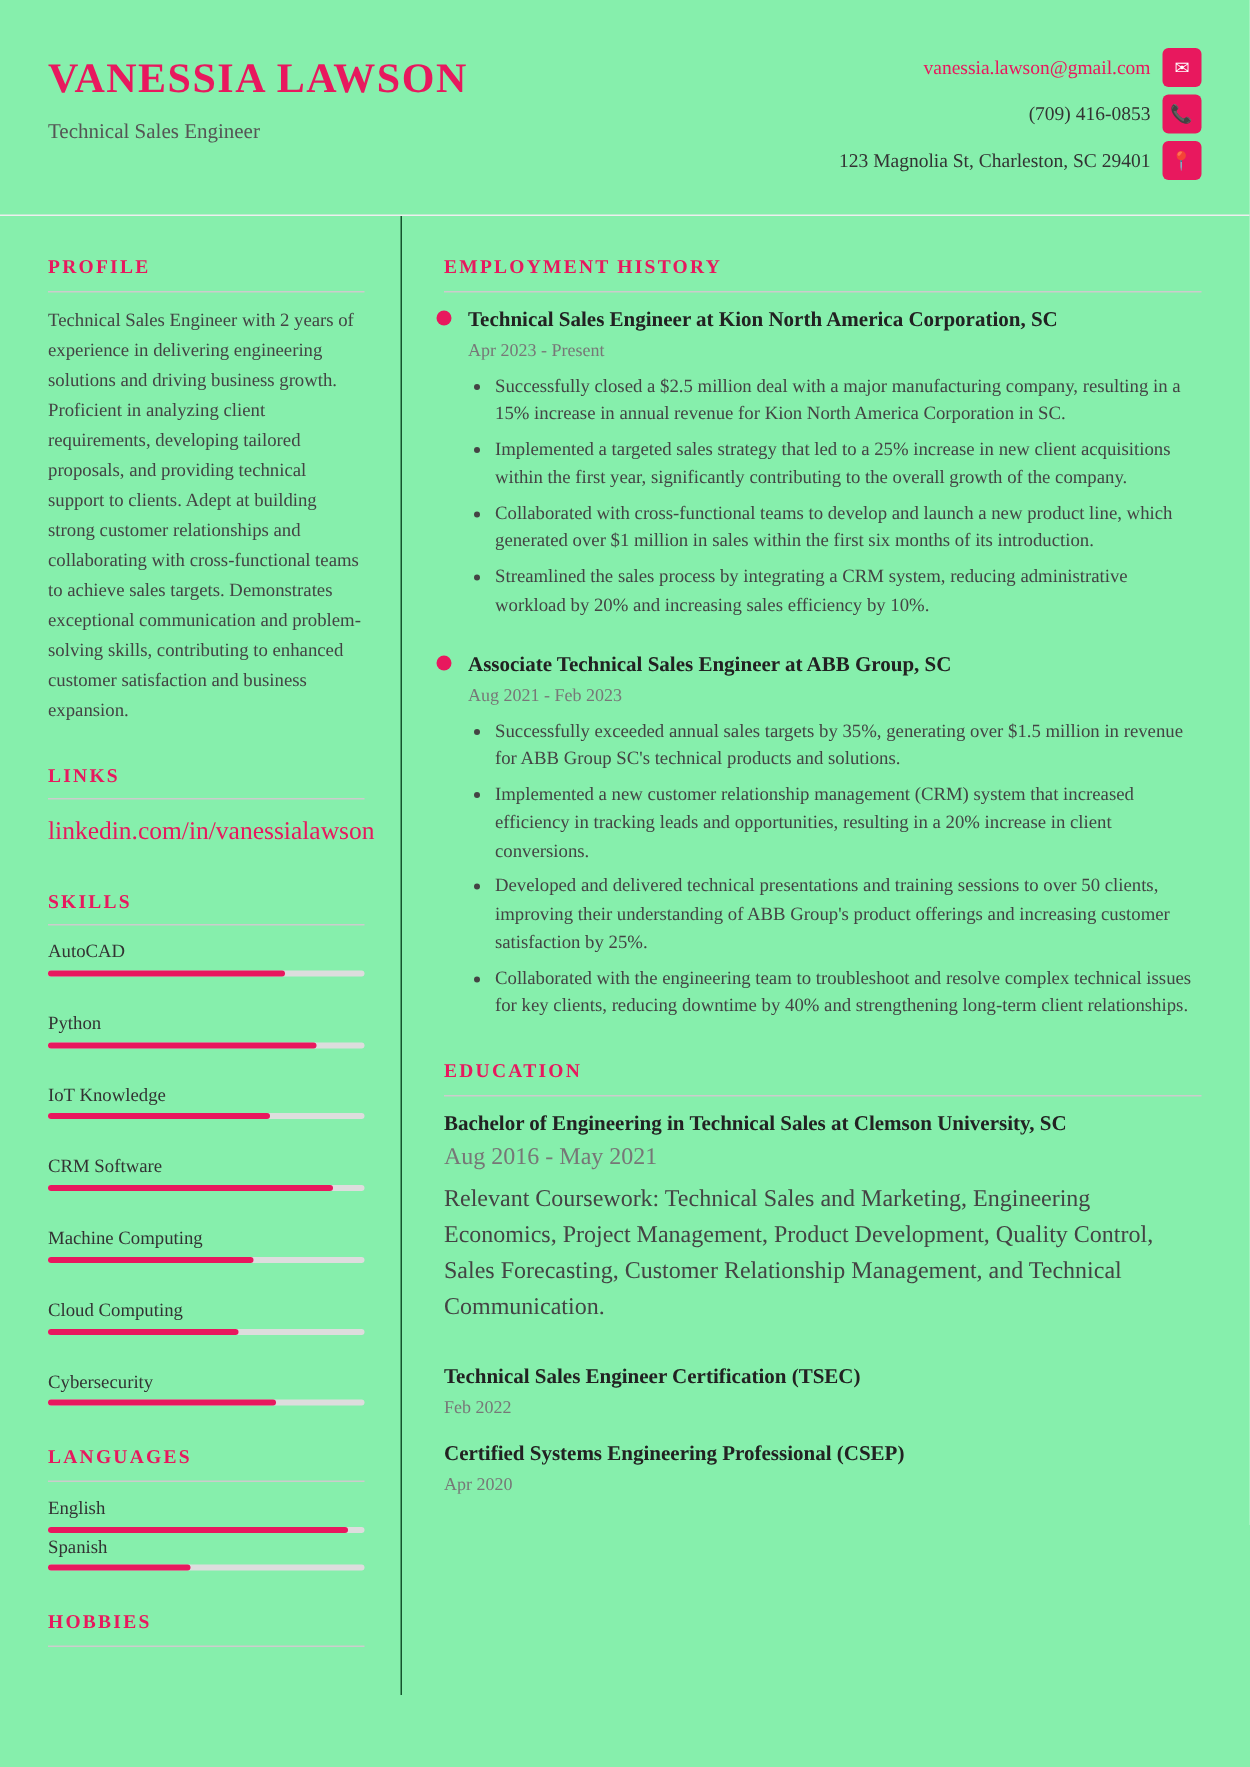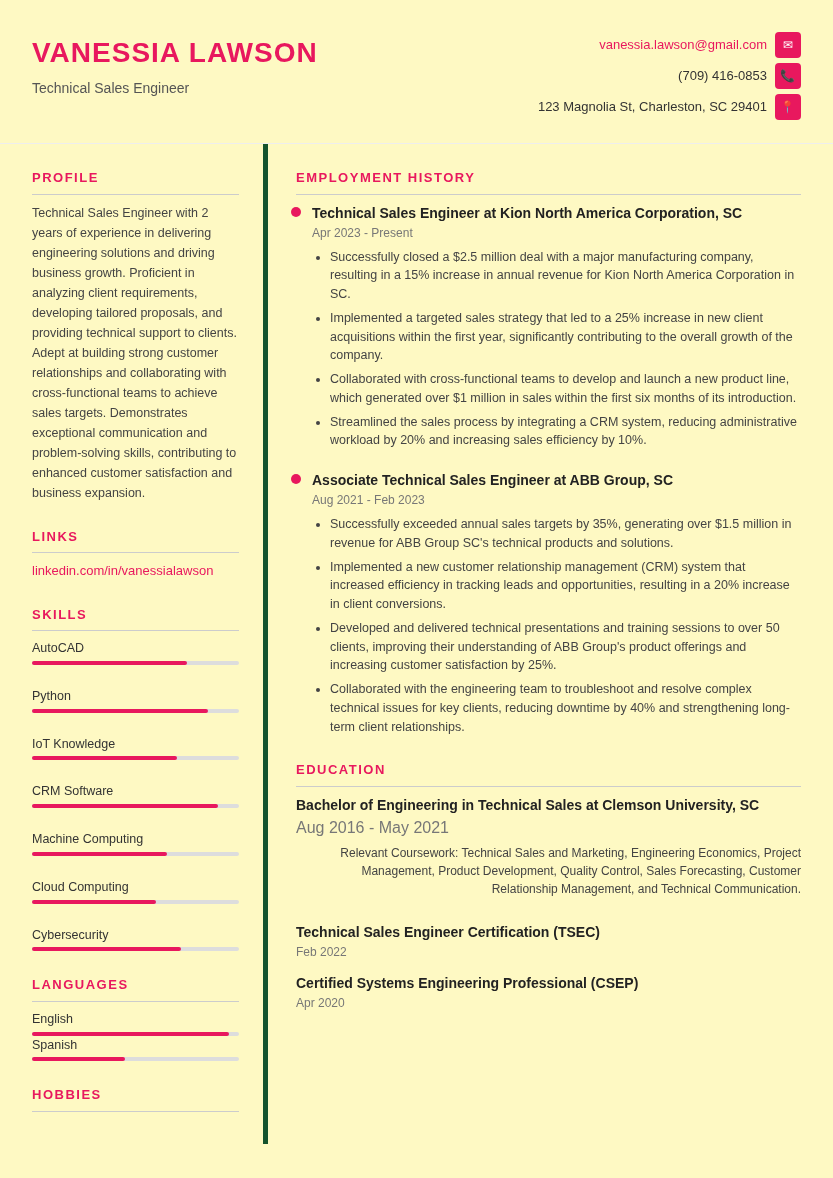--- a/index.html
+++ b/index.html
@@ -6,22 +6,23 @@
     body {
       font-family: Arial, sans-serif;
       background: #fff;
       color: #333;
       font-size: 13px;
       line-height: 1.5;
     }
     .page {
       width: 833px;
       min-height: 1178px;
-      background: #fef9c3;
+      background: #86efac;
       position: relative;
+      font-family: Liberation Serif, serif;
     }
     
     .header {
       display: flex;
       justify-content: space-between;
       align-items: flex-start;
       padding: 32px 32px 20px 32px;
       border-bottom: 1px solid #eee;
     }
     .header-left .name {
@@ -72,21 +73,21 @@
     
     .main {
       display: flex;
       padding: 0;
     }
     
     .left-col {
       width: 268px;
       min-width: 268px;
       padding: 24px 24px 24px 32px;
-      border-right: 5px solid #14532d;
+      border-right: 1px solid #14532d;
     }
     
     .right-col {
       flex: 1;
       padding: 24px 32px 24px 28px;
     }
     
     .section-title {
       font-size: 13px;
       font-weight: 700;
@@ -103,21 +104,21 @@
     
     .profile-text {
       font-size: 12.5px;
       color: #444;
       line-height: 1.6;
     }
     
     .link-item a {
       color: #e8185e;
       text-decoration: none;
-      font-size: 13px;
+      font-size: 17px;
     }
     
     .skill-item {
       margin-bottom: 22px;
     }
     .skill-name {
       font-size: 12.5px;
       color: #333;
       margin-bottom: 3px;
     }
@@ -192,24 +193,23 @@
       font-size: 14px;
       font-weight: 700;
       color: #222;
     }
     .edu-date {
       font-size: 16px;
       color: #777;
       margin-bottom: 4px;
     }
     .edu-desc {
-      font-size: 12px;
+      font-size: 16px;
       color: #444;
       line-height: 1.5;
-      text-align: right;
     }
     
     .cert-item {
       margin-bottom: 12px;
     }
     .cert-title {
       font-size: 14px;
       font-weight: 700;
       color: #222;
     }

